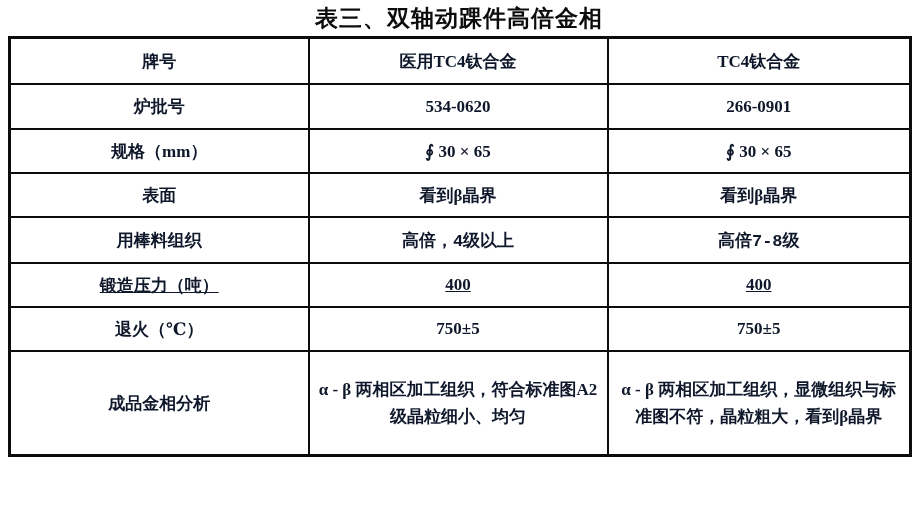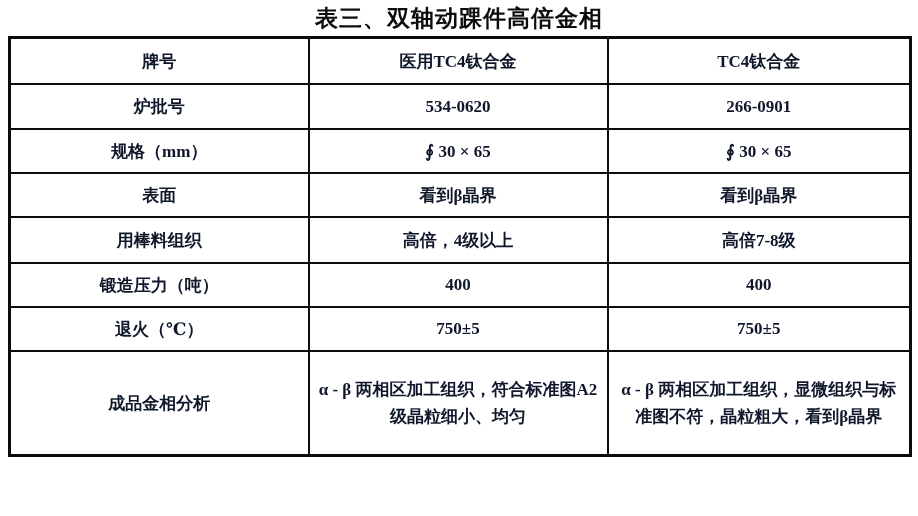--- a/index.html
+++ b/index.html
@@ -49,23 +49,23 @@
     color: #0f172a;
     overflow: hidden;
   }
   col.c1 { width: 299px; }
   col.c2 { width: 299px; }
   col.c3 { width: 303px; }
   tr.r1  td { height: 40px; }
   tr.r2  td { height: 39px; }
   tr.r3  td { height: 38px; }
   tr.r4  td { height: 38px; }
-  tr.r5  td { height: 40px; }
+  tr.r5  td { height: 40px; font-family: Liberation Mono, monospace; }
   tr.r6  td { height: 58px; }
-  tr.r7  td { height: 38px; }
+  tr.r7  td { height: 38px; text-decoration: underline; }
   tr.r8  td { height: 38px; }
   tr.r9  td { height: 98px; }
   td.prewrap {
     white-space: pre-line;
     line-height: 1.9;
   }
   td.longtext {
     text-align: left;
     font-size: 16px;
     line-height: 1.6;

